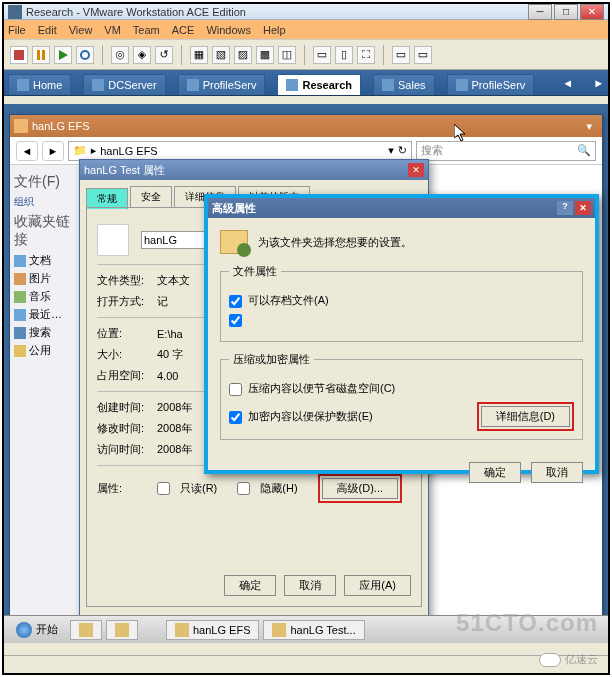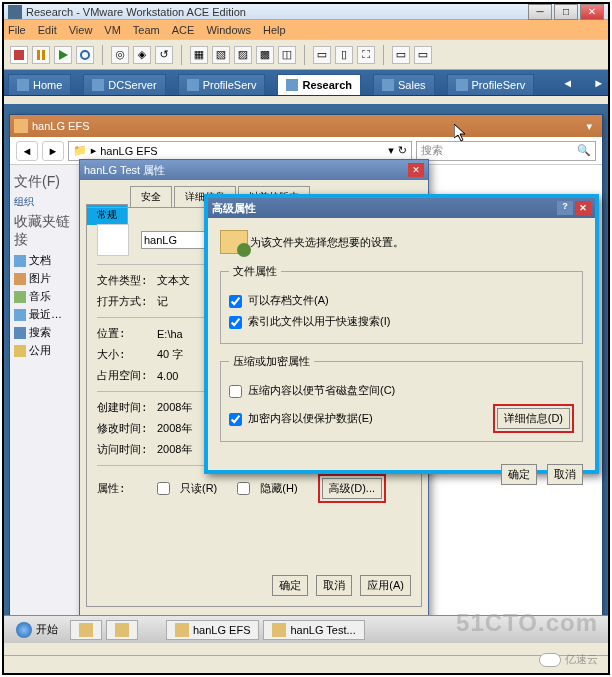--- a/index.html
+++ b/index.html
@@ -51,40 +51,40 @@
 .fav-ico { width: 12px; height: 12px; }
 .exp-main { flex: 1; background: #fff; position: relative; }
 
 
 .props { position: absolute; top: 55px; left: 75px; width: 350px; height: 480px; background: #ece9d8; border: 1px solid #4a6a9a; box-shadow: 3px 3px 8px rgba(0,0,0,0.4); }
 .props-title { height: 20px; background: linear-gradient(#7a9aca, #5a7aaa); display: flex; align-items: center; padding: 0 4px; color: #fff; }
 .props-title span:first-child { flex: 1; }
 .props-close { width: 16px; height: 14px; background: #d04040; color: #fff; text-align: center; cursor: pointer; font-size: 9px; line-height: 14px; }
 .props-tabs { display: flex; padding: 6px 6px 0 6px; }
 .props-tab { padding: 3px 10px; border: 1px solid #999; border-bottom: none; background: #ece9d8; cursor: pointer; margin-right: 2px; font-size: 10px; }
-.props-tab.active { background: #0ea5e9; position: relative; top: 18px; }
+.props-tab.active { background: #5eead4; position: relative; top: 2px; }
 .props-body { border: 1px solid #999; margin: 0 6px 6px 6px; padding: 10px; height: 400px; position: relative; }
 .props-row { display: flex; align-items: center; margin: 6px 0; }
-.props-lbl { width: 60px; font-family: Liberation Mono, monospace; }
+.props-lbl { width: 60px; }
 .props-val { flex: 1; }
 .props-input { border: 1px solid #999; padding: 2px; width: 120px; }
 .props-sep { height: 1px; background: #bbb; margin: 8px 0; }
 .props-ico-big { width: 32px; height: 32px; background: #fff; border: 1px solid #ccc; margin-right: 12px; }
 .chk-lbl { display: flex; align-items: center; gap: 10px; margin-right: 20px; }
-.btn { padding: 2px 6px; border: 1px solid #888; background: #ece9d8; cursor: pointer; }
+.btn { padding: 2px 14px; border: 1px solid #888; background: #ece9d8; cursor: pointer; }
 .props-btns { position: absolute; bottom: 10px; right: 10px; display: flex; gap: 8px; }
 .red-box { border: 2px solid #d02020; padding: 2px; display: inline-block; }
 
 
 .adv { position: absolute; top: 90px; left: 200px; width: 395px; height: 280px; background: #ece9d8; border: 4px solid #0ea5e9; box-shadow: 3px 3px 8px rgba(0,0,0,0.5); z-index: 10; }
 .adv-title { height: 20px; background: linear-gradient(#5a7aaa, #4a6a9a); display: flex; align-items: center; padding: 0 4px; color: #fff; font-weight: bold; }
 .adv-title span:first-child { flex: 1; }
 .adv-help { width: 16px; height: 14px; background: #6a8aba; color: #fff; text-align: center; cursor: pointer; font-size: 9px; margin-right: 2px; }
 .adv-body { padding: 12px; }
-.adv-hdr { display: flex; align-items: center; gap: 2px; margin-bottom: 10px; }
+.adv-hdr { display: flex; align-items: center; gap: 10px; margin-bottom: 10px; }
 .adv-ico { width: 28px; height: 24px; background: #f0d080; border: 1px solid #c0a050; position:relative; }
 .adv-ico::after { content:""; position:absolute; right:-4px; bottom:-4px; width:14px; height:14px; border-radius:50%; background:#5a8a3a; }
 fieldset { border: 1px solid #aaa; padding: 8px; margin-bottom: 10px; }
 legend { padding: 0 4px; }
 .chk-row { display: flex; align-items: flex-end; gap: 6px; margin: 6px 0; }
 .row-between { display: flex; justify-content: space-between; align-items: center; }
 .adv-btns { display: flex; justify-content: flex-end; gap: 10px; padding: 0 12px 12px 12px; }
 
 
 .taskbar { position: absolute; bottom: 0; left: 0; right: 0; height: 28px; background: linear-gradient(#e8e8e8, #c8c8c8); border-top: 1px solid #888; display: flex; align-items: center; padding: 0 4px; gap: 4px; }
@@ -347,21 +347,20 @@
           <span>为该文件夹选择您想要的设置。</span>
         </div>
         <fieldset>
           <legend>文件属性</legend>
           <label class="chk-row">
                 <input type="checkbox" checked="" style="">
                 <span>可以存档文件(A)</span>
               </label>
           <label class="chk-row">
                 <input type="checkbox" checked="" style="">
-                <span>索引此文件以用于快速搜索(I)</span>
               </label>
         </fieldset>
         <fieldset>
           <legend>压缩或加密属性</legend>
           <label class="chk-row">
                 <input type="checkbox" style="">
                 <span>压缩内容以便节省磁盘空间(C)</span>
               </label>
           <div class="row-between">
             <label class="chk-row">

